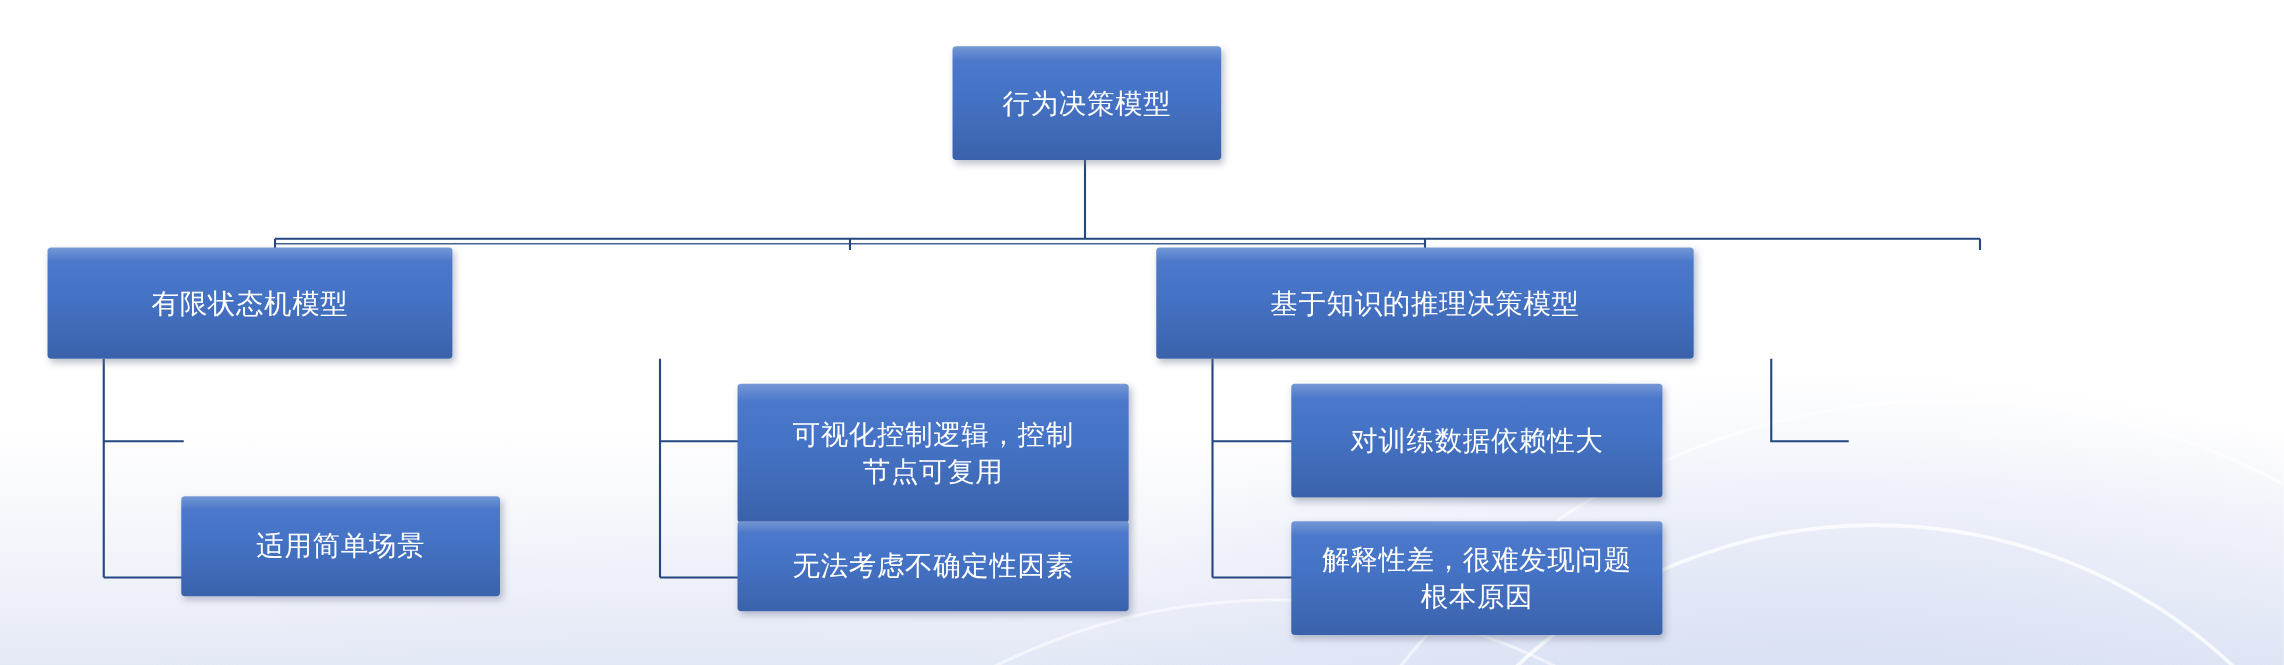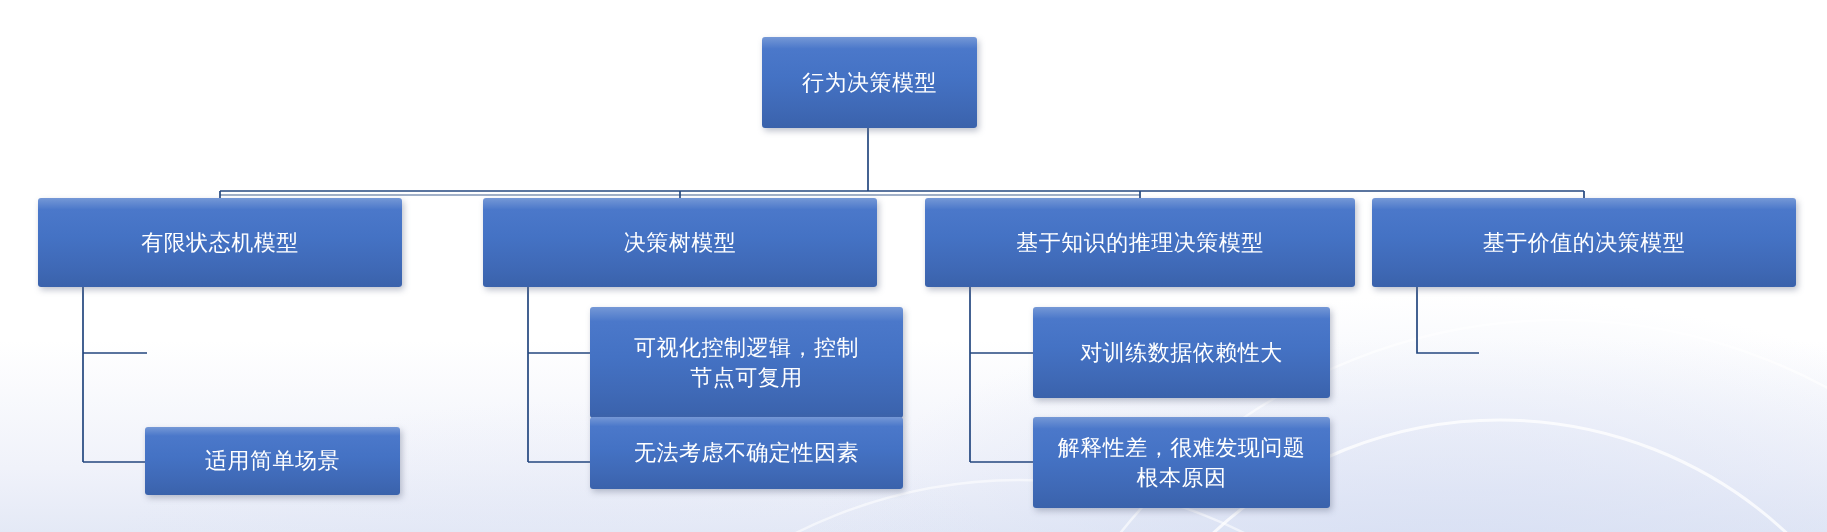--- a/index.html
+++ b/index.html
@@ -57,26 +57,24 @@
       <path d="M528,287 L528,462 M528,353 L592,353 M528,462 L592,462"></path>
 
       <path d="M970,287 L970,462 M970,353 L1035,353 M970,462 L1035,462"></path>
 
       <path d="M1417,287 L1417,353 L1479,353"></path>
     </g>
   </svg>
 
   <div class="node" style="left:762px;top:37px;width:215px;height:91px">行为决策模型</div>
 
-  <div class="node" style="left:38px;top:198px;width:364px;height:89px">有限状态机模型</div>
-  <div class="node" style="left:483px;top:198px;width:394px;height:89px">决策树模型</div>
+  <div class="node" style="left:38px;top:198px;width:324px;height:89px">有限状态机模型</div>
   <div class="node" style="left:925px;top:198px;width:430px;height:89px">基于知识的推理决策模型</div>
-  <div class="node" style="left:1372px;top:198px;width:424px;height:89px">基于价值的决策模型</div>
 
-  <div class="node" style="left:145px;top:427px;width:255px;height:68px">适用简单场景</div>
+  <div class="node" style="left:145px;top:397px;width:255px;height:80px">适用简单场景</div>
 
   <div class="node" style="left:590px;top:307px;width:313px;height:111px">可视化控制逻辑，控制
 节点可复用</div>
   <div class="node" style="left:590px;top:417px;width:313px;height:72px">无法考虑不确定性因素</div>
 
   <div class="node" style="left:1033px;top:417px;width:297px;height:91px">解释性差，很难发现问题
 根本原因</div>
   <div class="node" style="left:1033px;top:307px;width:297px;height:91px">对训练数据依赖性大</div>
 
 

